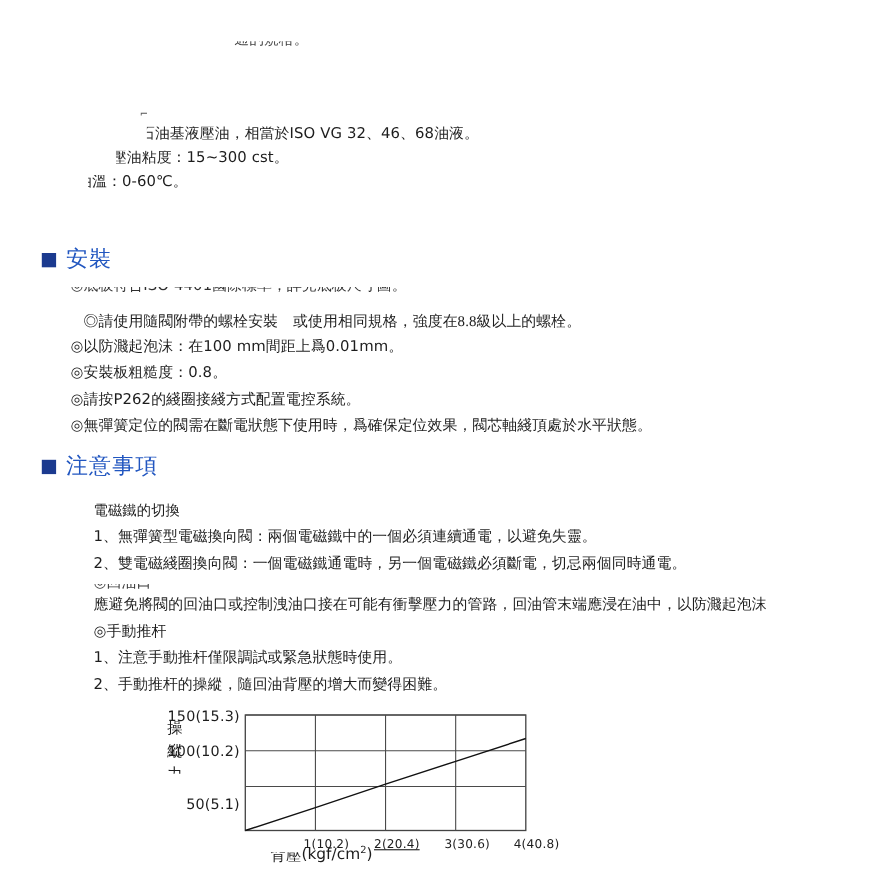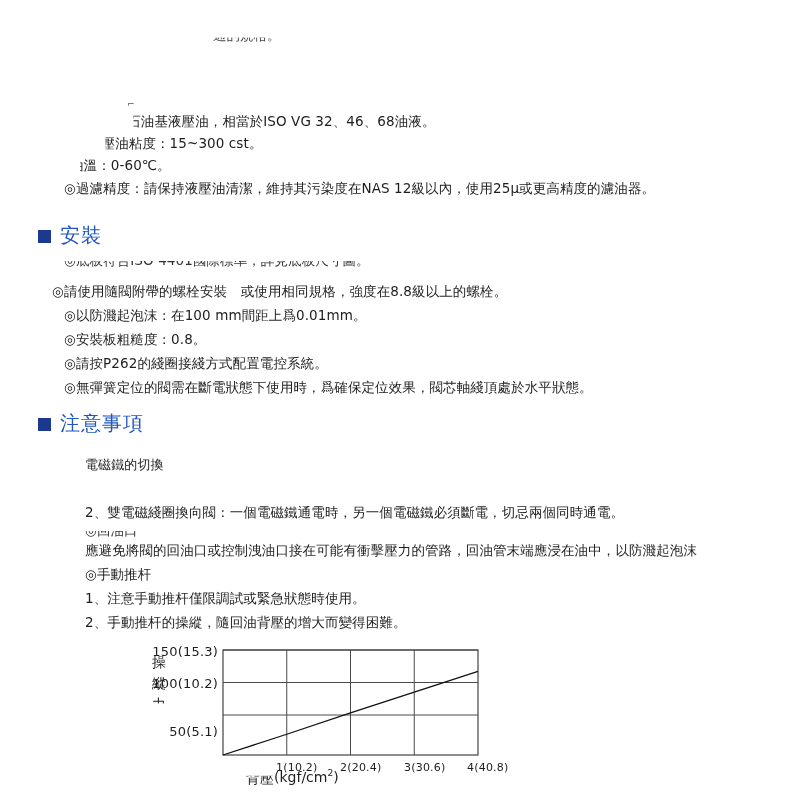--- a/index.html
+++ b/index.html
@@ -128,46 +128,46 @@
   <div class="frag clip-top-strong" style="left:213px;top:27px;">通的規格。</div>
 
   <div class="tiny-mark" style="left:127px;top:99px;">⌐</div>
 
   <div class="line clip-left" style="left:100px;top:115px;">使用石油基液壓油，相當於ISO VG 32、46、68油液。</div>
 
   <div class="line clip-left" style="left:88px;top:137px;">液壓油粘度：15~300 cst。</div>
 
   <div class="line clip-left" style="left:70px;top:159px;">油溫：0-60℃。</div>
 
-  <div class="line" style="left:64px;top:182px;">◎過濾精度：請保持液壓油清潔，維持其污染度在NAS 12級以內，使用25μ或更高精度的濾油器。</div>
 
   <div class="section-head" style="left:38px;top:225px;">
     <span class="bullet"></span>
     <span class="htext">安裝</span>
   </div>
 
   <div class="line clip-top" style="left:64px;top:254px;opacity:.92;">◎底板符合ISO 4401國際標準，詳見底板尺寸圖。</div>
 
-  <div class="line" style="left:52px;top:285px;">◎請使用隨閥附帶的螺栓安裝　或使用相同規格，強度在8.8級以上的螺栓。</div>
+  <div class="line" style="left:76px;top:285px;font-family:Liberation Serif, serif;">◎請使用隨閥附帶的螺栓安裝　或使用相同規格，強度在8.8級以上的螺栓。</div>
 
   <div class="line" style="left:64px;top:309px;">◎以防濺起泡沫：在100 mm間距上爲0.01mm。</div>
 
   <div class="line" style="left:64px;top:333px;">◎安裝板粗糙度：0.8。</div>
 
   <div class="line" style="left:64px;top:357px;">◎請按P262的綫圈接綫方式配置電控系統。</div>
 
   <div class="line" style="left:64px;top:381px;">◎無彈簧定位的閥需在斷電狀態下使用時，爲確保定位效果，閥芯軸綫頂處於水平狀態。</div>
 
   <div class="section-head" style="left:38px;top:413px;">
     <span class="bullet"></span>
     <span class="htext">注意事項</span>
   </div>
 
   <div class="line" style="left:85px;top:458px;font-size:13px;">電磁鐵的切換</div>
 
+  <div class="line" style="left:85px;top:482px;">1、無彈簧型電磁換向閥：兩個電磁鐵中的一個必須連續通電，以避免失靈。</div>
 
   <div class="line" style="left:85px;top:506px;">2、雙電磁綫圈換向閥：一個電磁鐵通電時，另一個電磁鐵必須斷電，切忌兩個同時通電。</div>
 
   <div class="line clip-top" style="left:85px;top:524px;opacity:.9;">◎回油口</div>
 
   <div class="line" style="left:85px;top:544px;">應避免將閥的回油口或控制洩油口接在可能有衝擊壓力的管路，回油管末端應浸在油中，以防濺起泡沫</div>
 
   <div class="line" style="left:85px;top:568px;">◎手動推杆</div>
 
   <div class="line" style="left:85px;top:592px;">1、注意手動推杆僅限調試或緊急狀態時使用。</div>
@@ -199,21 +199,21 @@
       <g stroke="#4a4a4a" stroke-width="1">
         <line x1="286.75" y1="20" x2="286.75" y2="125"></line>
         <line x1="350.5" y1="20" x2="350.5" y2="125"></line>
         <line x1="414.25" y1="20" x2="414.25" y2="125"></line>
       </g>
 
       <polyline id="series-path" fill="none" stroke="#111" stroke-width="1.3" points="223.00,125.00 286.75,104.25 350.50,82.87 414.25,62.13 478.00,41.38"></polyline>
     </svg>
 
     <div class="xtick" style="left:262px;top:131px;">1(10.2)</div>
-    <div class="xtick" style="left:326px;top:131px;">2(20.4)</div>
+    <div class="xtick" style="left:326px;top:131px;text-decoration:underline;">2(20.4)</div>
     <div class="xtick" style="left:390px;top:131px;">3(30.6)</div>
     <div class="xtick" style="left:453px;top:131px;">4(40.8)</div>
   </div>
 
   <div class="xlab">
     <span class="cn">背壓</span><span>(kgf/cm<sup>2</sup>)</span>
   </div>
 
 </div>
 

